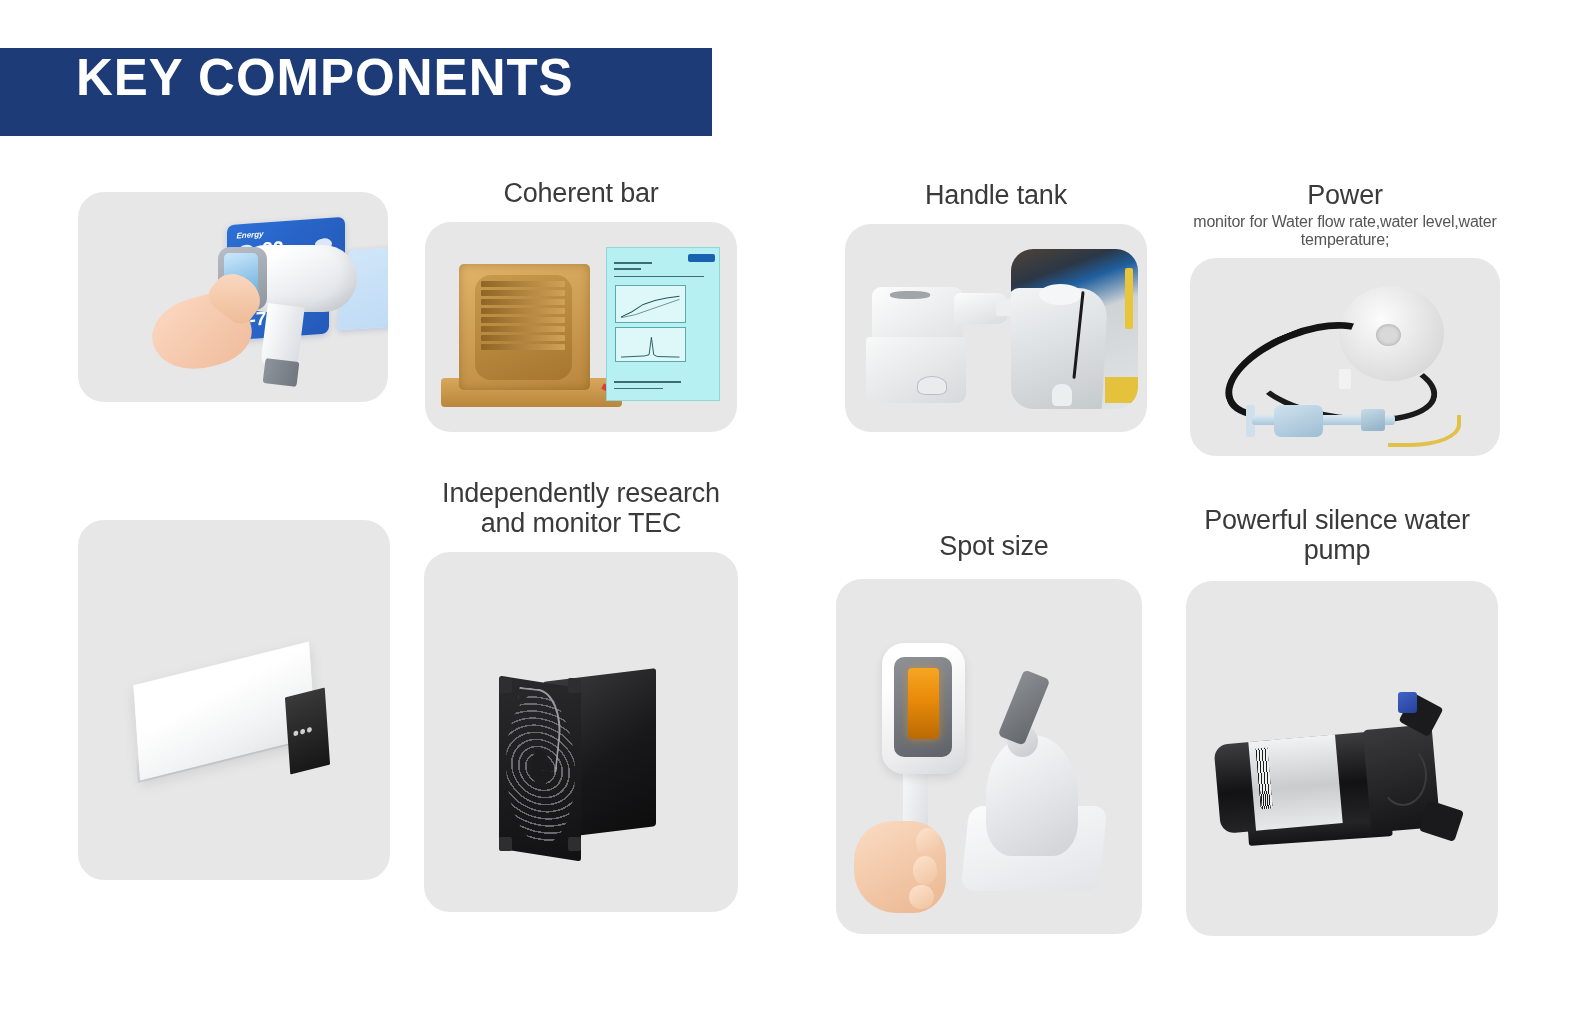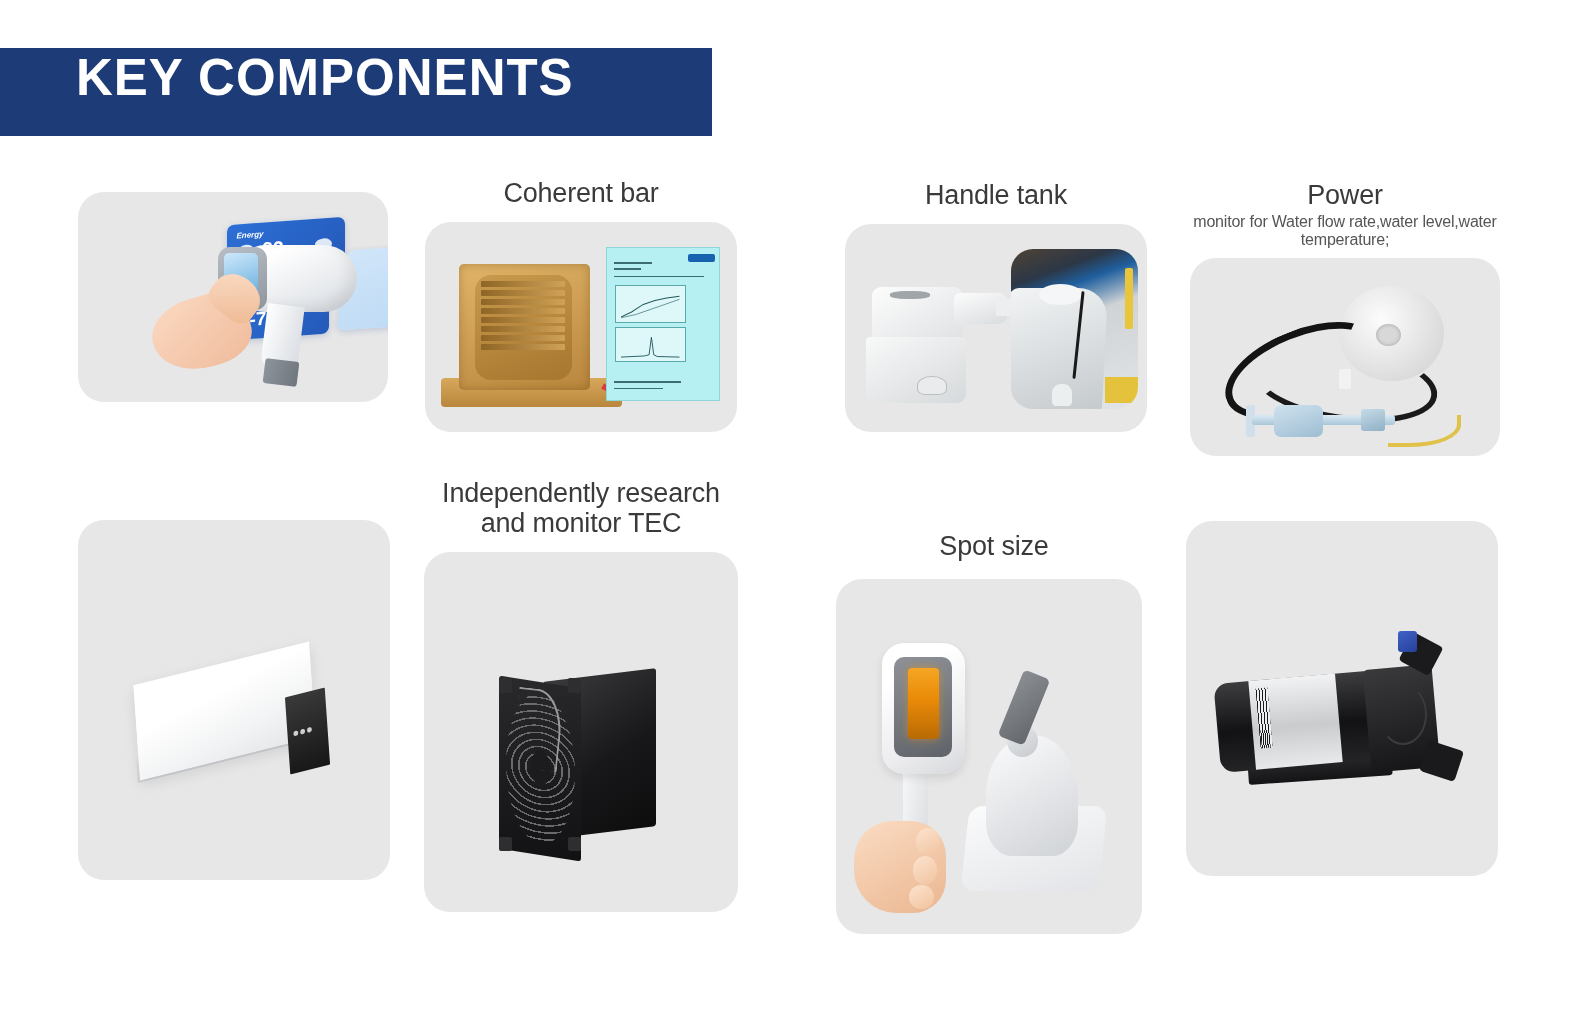--- a/index.html
+++ b/index.html
@@ -551,20 +551,21 @@
     <div class="sp-bezel"></div>
     <div class="sp-window"></div>
     <div class="sp-hand"></div>
     <div class="sp-knuckle" style="left:26%;top:70%;width:8%;height:8%;"></div>
     <div class="sp-knuckle" style="left:25%;top:78%;width:8%;height:8%;"></div>
     <div class="sp-knuckle" style="left:24%;top:86%;width:8%;height:7%;"></div>
   </div>
 </div>
 
 <div class="component" style="left:1176px;top:505px;width:322px;">
+  <div class="comp-label">Powerful silence water pump</div>
   <div class="card" style="margin-top:16px;margin-left:10px;width:312px;height:355px;">
     <div class="wp-bracket"></div>
     <div class="wp-motor"></div>
     <div class="wp-label"></div>
     <div class="wp-barcode"></div>
     <div class="wp-qr"></div>
     <div class="wp-head"></div>
     <div class="wp-wire"></div>
     <div class="wp-port"></div>
     <div class="wp-bluecap"></div>

